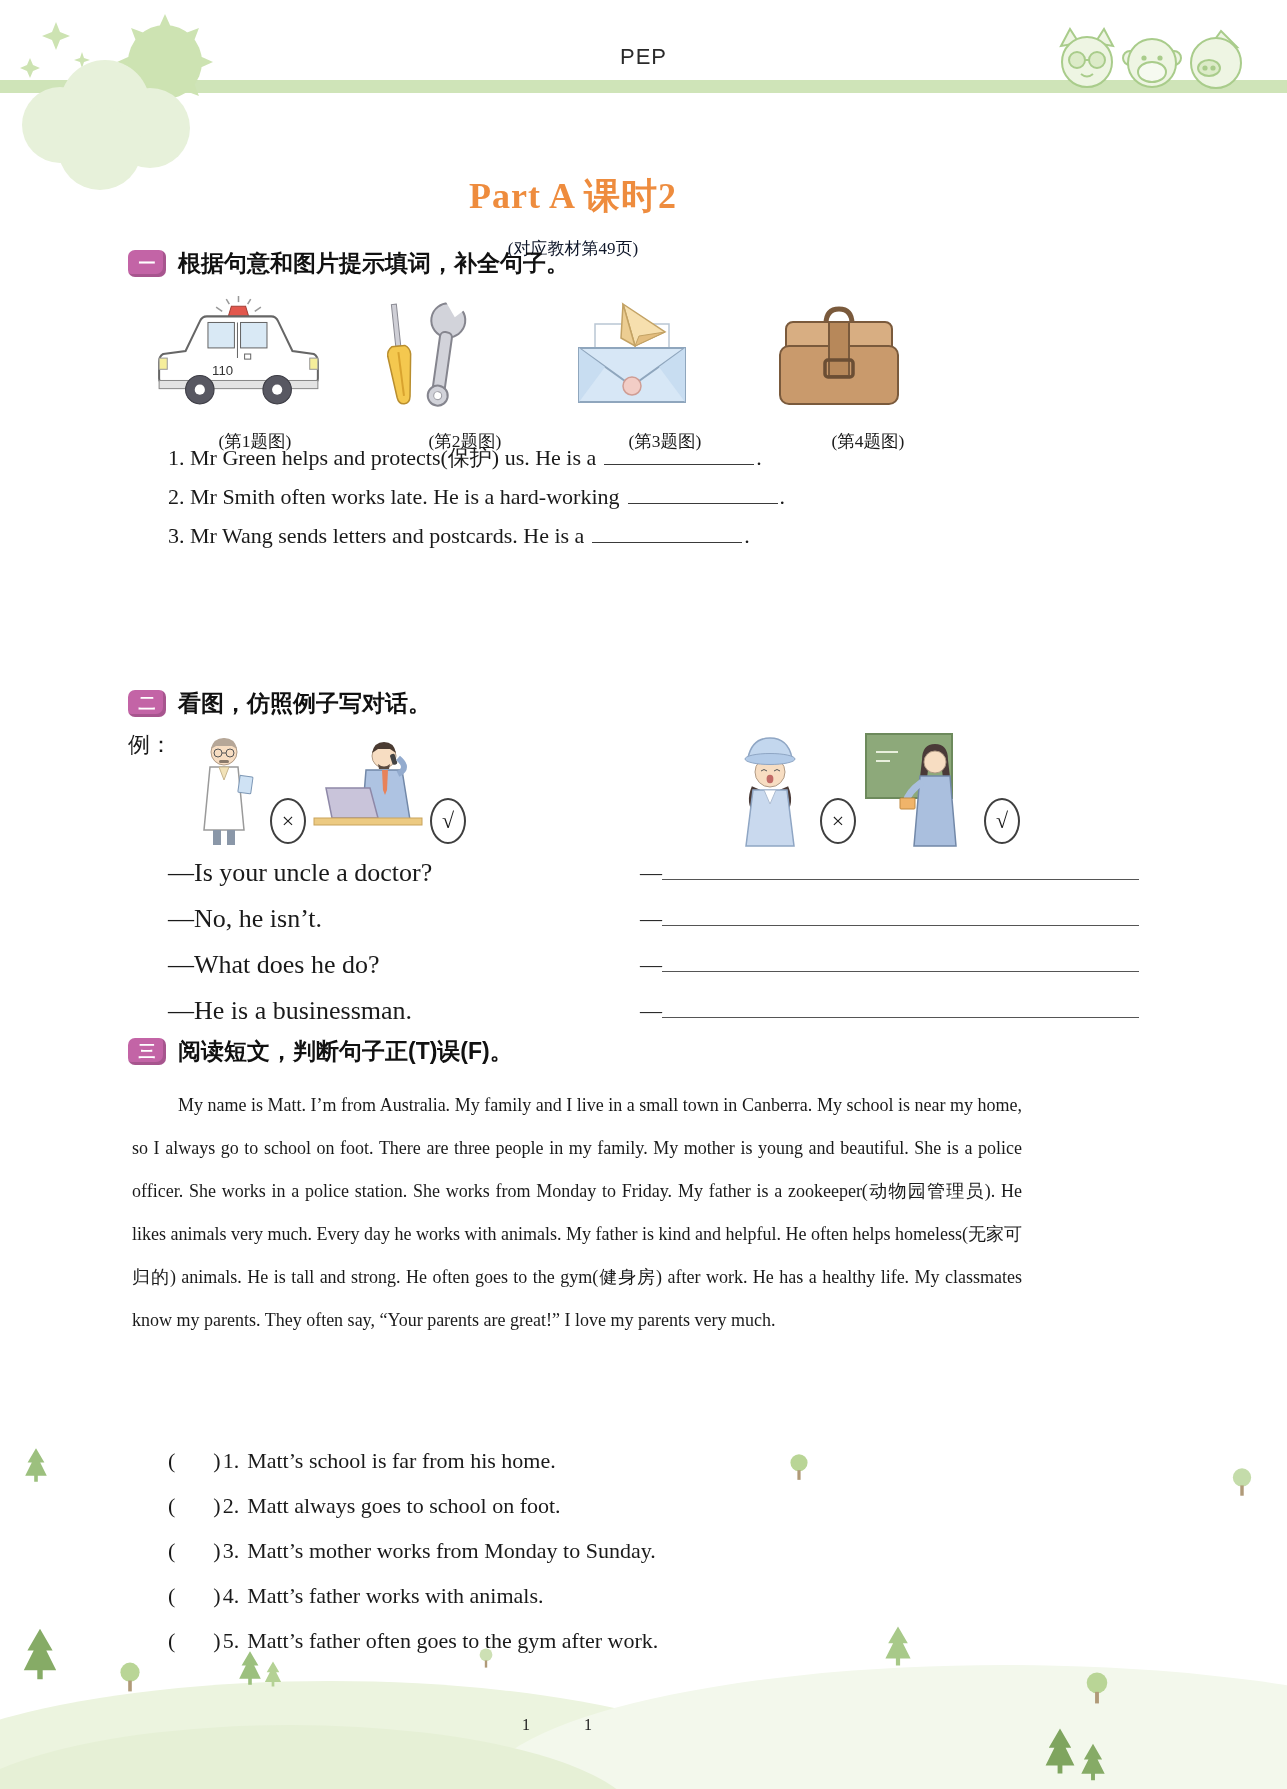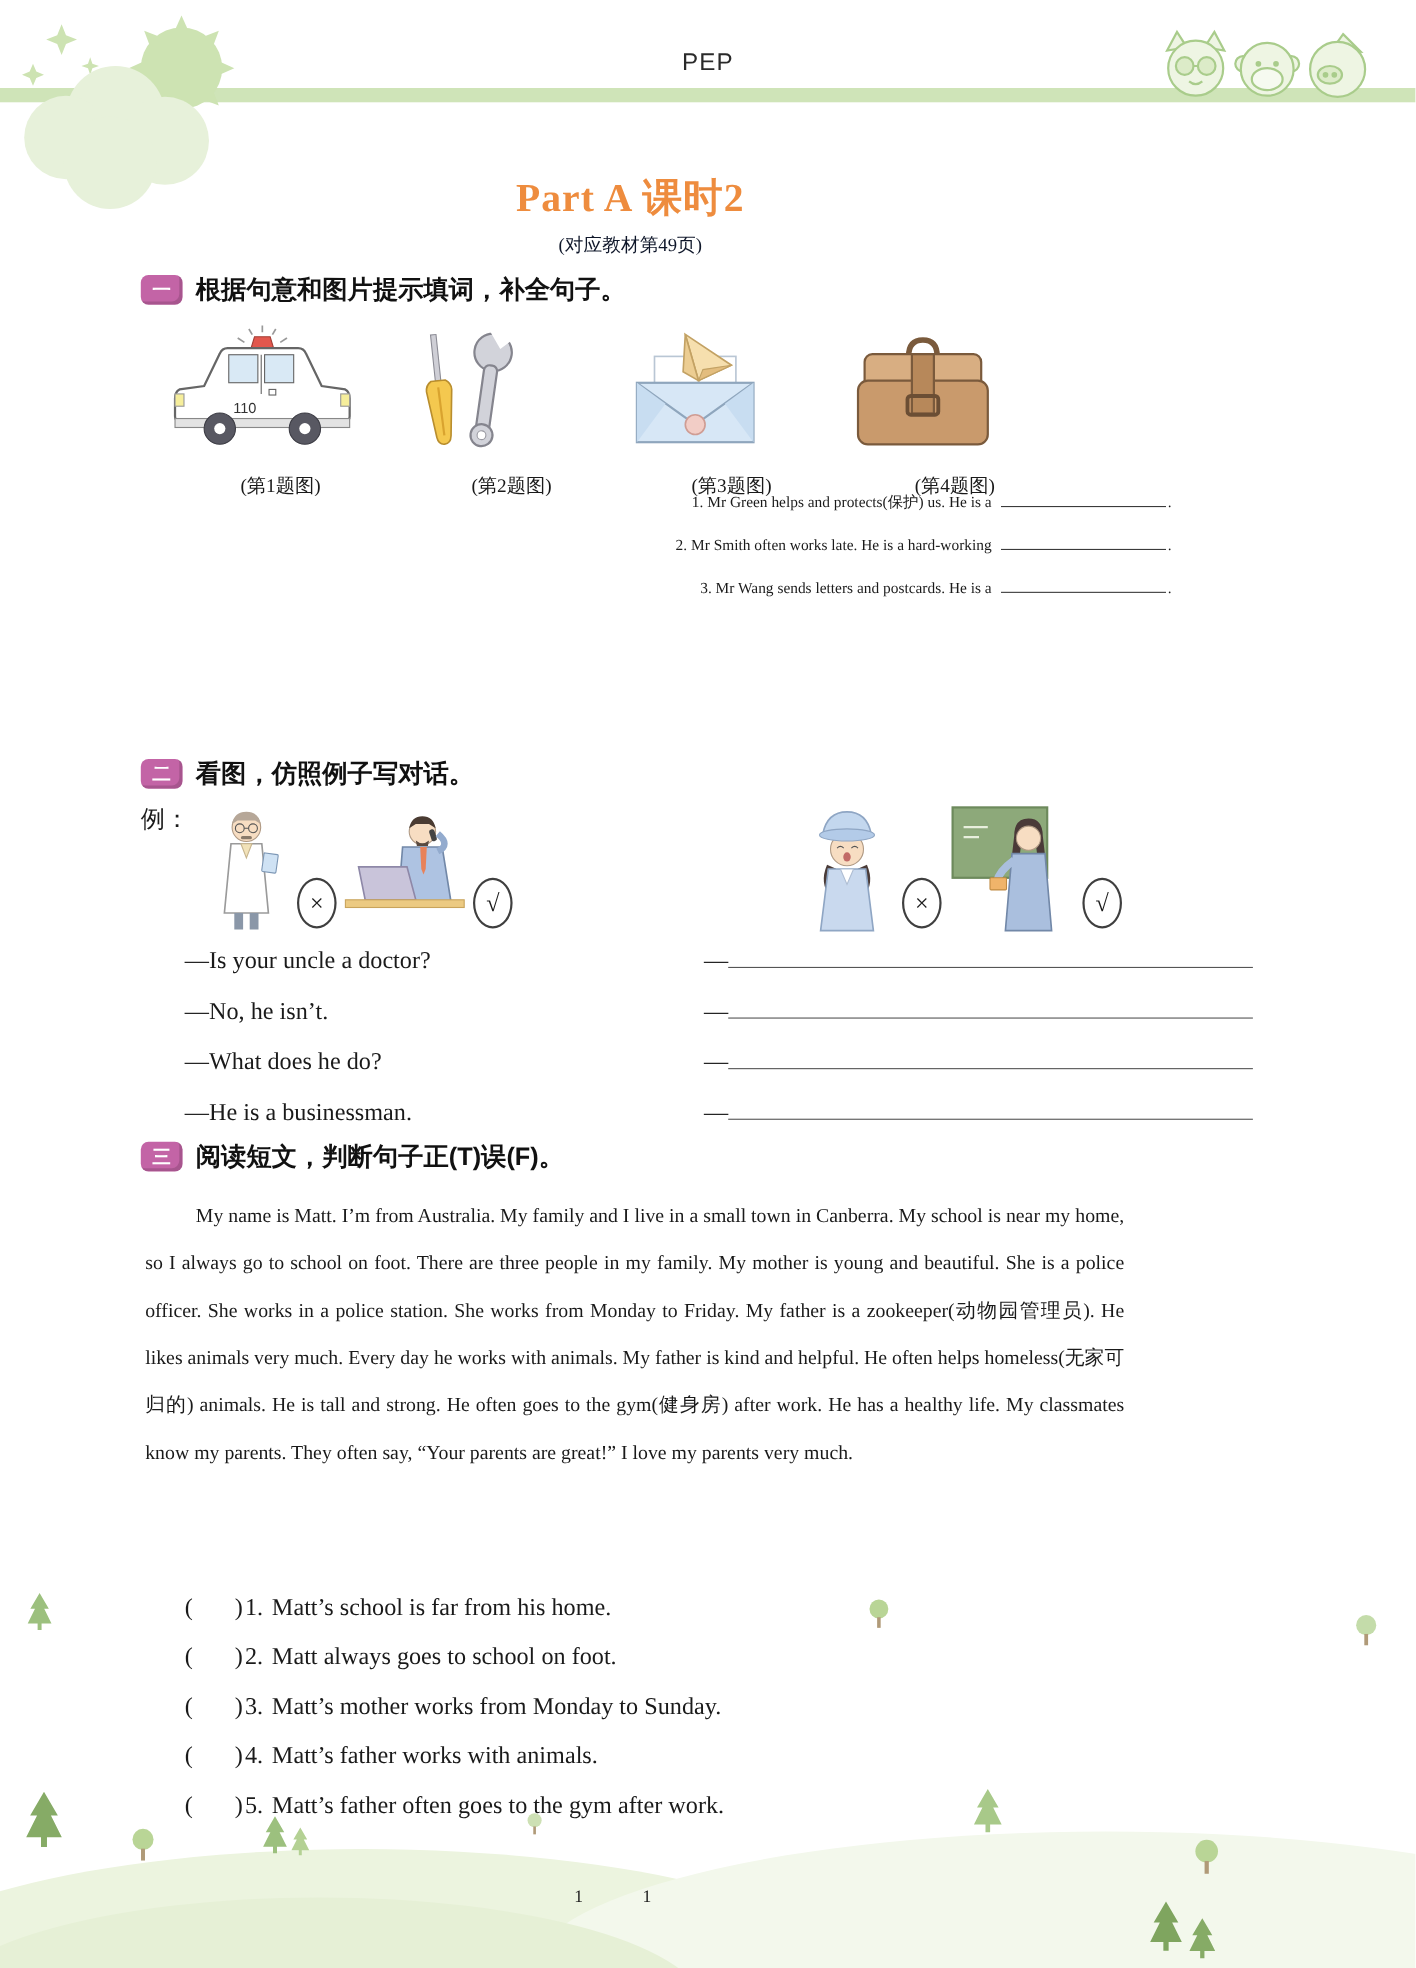--- a/index.html
+++ b/index.html
@@ -8,56 +8,56 @@
 
   
   .header-bar { position:absolute; top:80px; left:0; width:100%; height:13px; background:#cfe4b8; }
   .pep-label  { position:absolute; top:44px; left:0; width:100%; text-align:center;
                 font-family:"Liberation Sans", sans-serif; font-size:22px; letter-spacing:1px; color:#2a2a2a; }
   .deco-sun-cloud { position:absolute; top:0; left:0; }
   .deco-animals   { position:absolute; top:26px; right:36px; }
 
   
   .title-block { position:absolute; top:156px; left:128px; width:890px; text-align:center; }
-  .title-main  { margin:0; font-size:36px; font-weight:bold; color:#ee8c3e; letter-spacing:1px; }
+  .title-main  { margin:16px; font-size:36px; font-weight:bold; color:#ee8c3e; letter-spacing:1px; }
   .title-sub   { margin:6px 0 0 0; font-size:17px; color:#0f172a; }
 
   
   .sec-head { position:absolute; left:128px; display:flex; align-items:center; gap:12px;
               font-family:"Liberation Sans", sans-serif; }
   .sec-badge { width:38px; height:27px; border-radius:7px; background:#c364a6; color:#fff;
                display:flex; align-items:center; justify-content:center; font-size:17px; font-weight:bold;
                box-shadow:inset -3px -3px 0 rgba(0,0,0,.14); }
   .sec-title { font-size:23px; font-weight:bold; color:#111; }
   .sec1-head { top:248px; } .sec2-head { top:688px; } .sec3-head { top:1036px; }
 
   
   .figures { position:absolute; top:280px; left:128px; width:890px; height:164px; }
   .figure-cell { position:absolute; top:0; width:200px; }
   .fc1{left:27px;} .fc2{left:237px;} .fc3{left:437px;} .fc4{left:640px;}
   .img-area { height:130px; display:flex; align-items:flex-end; justify-content:flex-start; }
   .figure-caption { text-align:center; margin-top:19px; font-size:17.5px; }
 
   
-  .s1-items { position:absolute; top:438px; left:185px; width:880px; font-size:14px;text-align:right; }
+  .s1-items { position:absolute; top:438px; left:168px; width:880px; font-size:22px; }
   .s1-items p { margin:0; line-height:39px; white-space:nowrap; }
   .blank { display:inline-block; width:150px; height:20px; border-bottom:1.6px solid #3a3a3a;
            margin:0 2px 0 8px; vertical-align:baseline; }
 
   
   .example-row { position:absolute; top:722px; left:128px; width:898px; height:126px;
                  display:flex; align-items:flex-end; }
   .example-label { font-size:22px; align-self:flex-start; padding-top:8px; margin-right:12px; }
   .mark-circle { width:32px; height:42px; border:2px solid #3f3f3f; border-radius:50%;
                  display:flex; align-items:center; justify-content:center; font-size:22px;
                  margin:0 6px 4px 6px; background:#fff; flex:0 0 auto; }
   .spacer { flex:1; }
 
   
-  .dialogue-left  { position:absolute; top:850px; left:168px; font-size:22px; }
+  .dialogue-left  { position:absolute; top:850px; left:168px; font-size:26px; }
   .dialogue-left p, .dialogue-right p { margin:0; line-height:46px; }
   .dialogue-right { position:absolute; top:850px; left:640px; font-size:22px; }
   .answer-line { display:inline-block; width:477px; height:20px; border-bottom:1.3px solid #555; }
 
   
   .passage { position:absolute; top:1080px; left:128px; width:890px; margin:4px;
              font-size:18px; line-height:43px; text-align:justify; text-indent:46px; }
   .questions { position:absolute; top:1438px; left:168px; font-size:22px; }
   .questions p { margin:0; line-height:45px; }
   .answer-space { display:inline-block; width:38px; }

